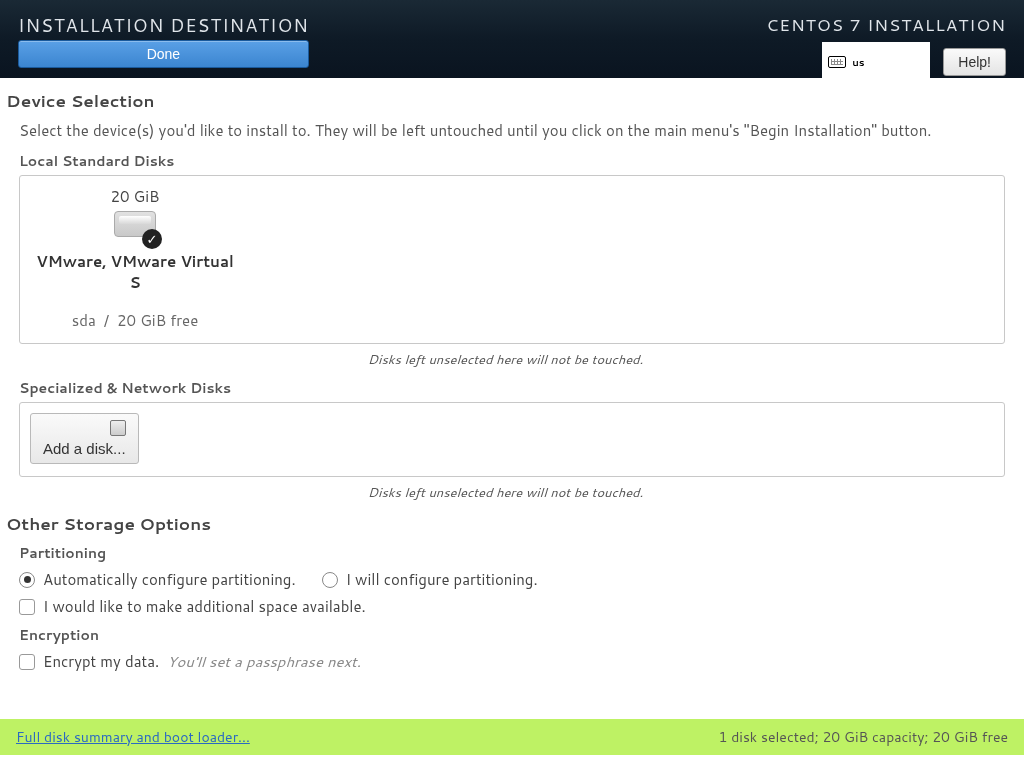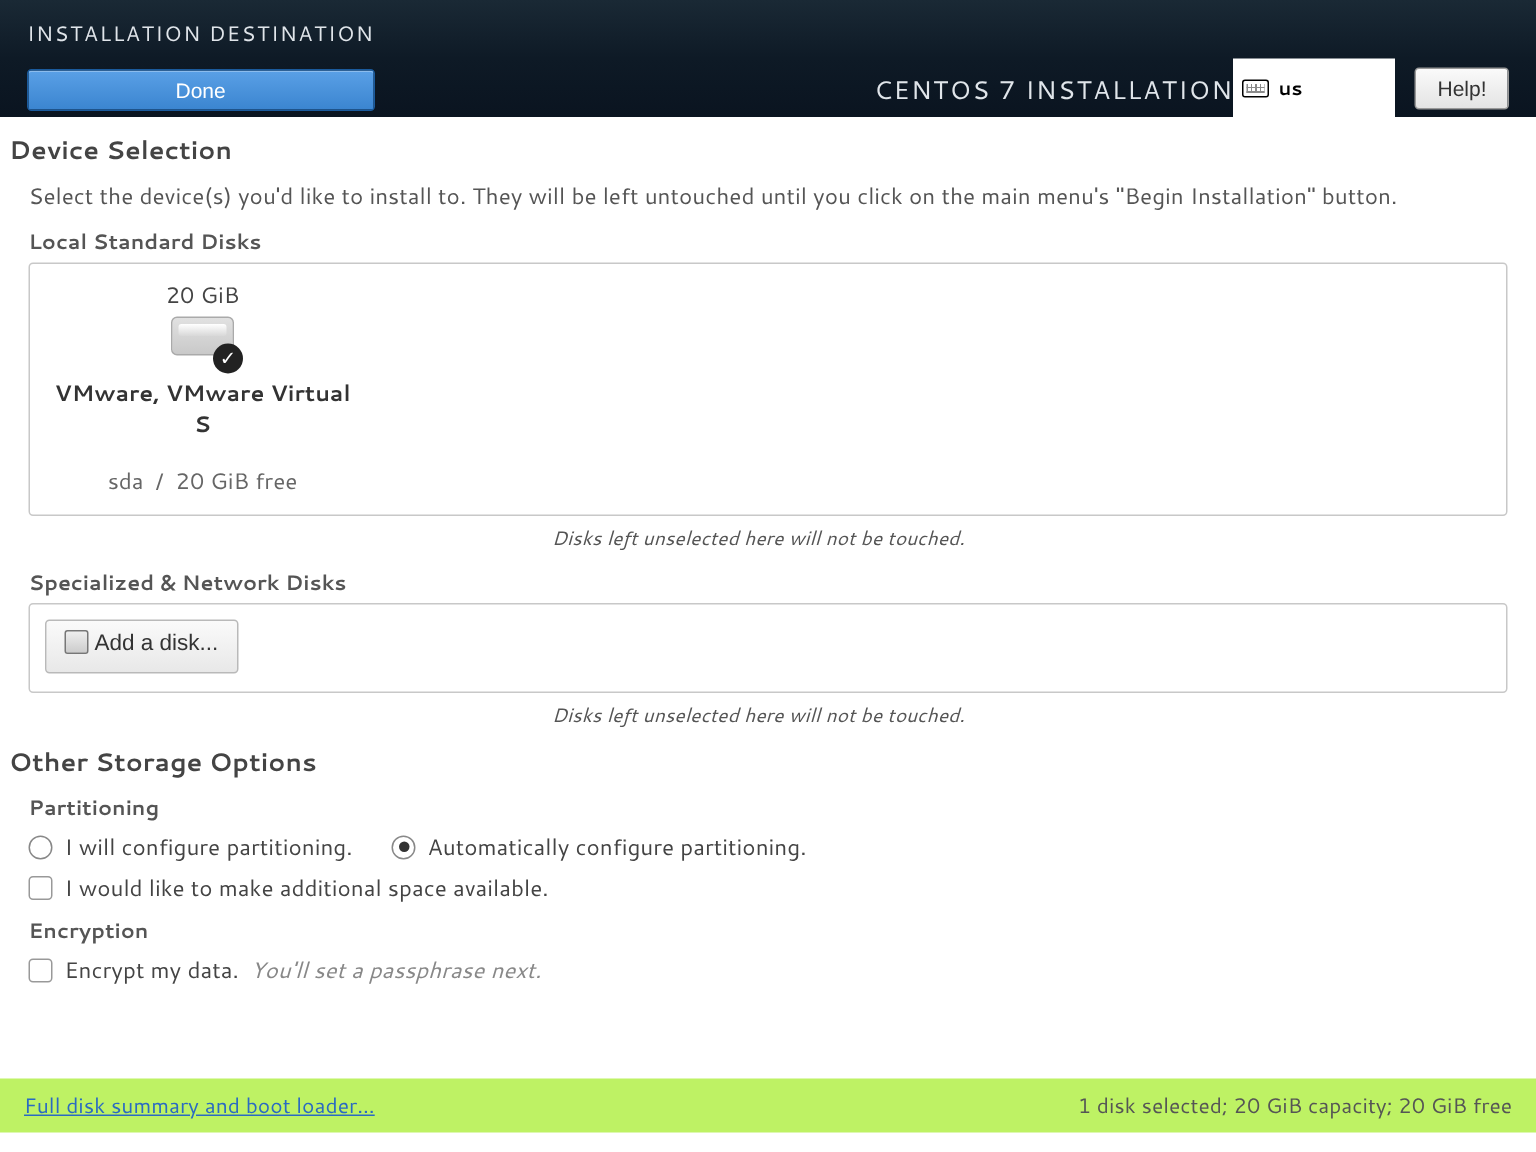--- a/index.html
+++ b/index.html
@@ -7,22 +7,22 @@
   
   .header {
     height: 78px;
     background: linear-gradient(180deg, #1a2935 0%, #0e1a26 50%, #0a1420 100%);
     padding: 0 18px;
     display: flex;
     justify-content: space-between;
     color: #fff;
   }
   .header-left { display: flex; flex-direction: column; padding-top: 12px; }
-  .header-right { display: flex; align-items: flex-end; padding-top: 12px; }
-  .header-title { font-size: 14px; letter-spacing: 1px; margin-bottom: 14px; color: #e0e5ea; }
+  .header-right { display: flex; flex-direction: column; align-items: flex-end; padding-top: 12px; }
+  .header-title { font-size: 18px; letter-spacing: 1px; margin-bottom: 2px; color: #e0e5ea; }
   .header-installer { font-size: 17px; letter-spacing: 1px; margin-bottom: 6px; color: #e0e5ea; }
   .header-buttons-right { display: flex; gap: 13px; align-items: center; }
   
   .done-btn {
     background: linear-gradient(180deg, #5aa0e6 0%, #3b85d0 100%);
     border: 1px solid #1a5a9c;
     color: #fff;
     padding: 5px 13px;
     font-size: 14px;
     border-radius: 3px;
@@ -41,21 +41,21 @@
   .keyboard-indicator {
     background: #fff;
     color: #000;
     padding: 3px 8px 3px 6px;
     display: flex;
     align-items: center;
     gap: 6px;
     width: 108px;
     height: 39px;
     font-weight: bold;
-    font-size: 13px;
+    font-size: 10px;
   }
   .kbd-icon {
     width: 18px; height: 12px; border: 1.5px solid #000; border-radius: 2px;
     position: relative; background: #fff;
   }
   .kbd-icon::after { content:""; position:absolute; inset:2px; background:
     repeating-linear-gradient(0deg, #000 0 1px, transparent 1px 3px),
     repeating-linear-gradient(90deg, #000 0 1px, transparent 1px 3px); opacity:.45;}
   
   .content { padding: 10px 6px 0 6px; height: calc(768px - 78px - 36px); overflow: hidden; }
@@ -95,21 +95,21 @@
   .disk-sub .sep { margin: 0 8px; }
   
   .note-right { text-align: center; font-style: italic; font-size: 13px; color: #555; margin: 6px 13px 10px 0; }
   
   .add-disk-btn {
     background: linear-gradient(180deg, #fafafa 0%, #e8e8e8 100%);
     border: 1px solid #b9b9b9;
     border-radius: 3px;
     padding: 6px 12px;
     cursor: pointer;
-    display: inline-flex; flex-direction: row; align-items:flex-start; gap:4px;
+    display: inline-flex; flex-direction: column; align-items:flex-end; gap:4px;
     font-size: 15px; color:#333;
   }
   .add-disk-icon { width:16px; height:16px; border:1px solid #777; background:linear-gradient(180deg,#eee,#ccc); border-radius:2px; position:relative; }
   
   .subgroup-label { font-weight: bold; font-size: 14px; color: #555; margin: 8px 0 6px 13px; }
   
   .radio-row, .check-row { display:flex; align-items:center; gap:8px; margin: 4px 0 6px 13px; font-size: 15px; color:#444; }
   .radio-inline { display:inline-flex; align-items:center; gap:8px; margin-right: 18px; }
   .radio {
     width:16px; height:16px; border:1.5px solid #888; border-radius:50%; display:inline-flex;
@@ -177,26 +177,26 @@
       <span>Add a disk...</span>
     </button>
   </div>
   <div class="note-right">Disks left unselected here will not be touched.</div>
 
   <div class="section-title">Other Storage Options</div>
 
   <div class="subgroup-label">Partitioning</div>
   <div class="radio-row">
     <span class="radio-inline">
+      <span class="radio checked"></span>
+      <span>Automatically configure partitioning.</span>
+    </span>
+    <span class="radio-inline">
       <span class="radio"></span>
       <span>I will configure partitioning.</span>
-    </span>
-    <span class="radio-inline">
-      <span class="radio checked"></span>
-      <span>Automatically configure partitioning.</span>
     </span>
   </div>
   <div class="check-row">
     <span class="checkbox"></span>
     <span>I would like to make additional space available.</span>
   </div>
 
   <div class="subgroup-label">Encryption</div>
   <div class="check-row">
     <span class="checkbox"></span>

